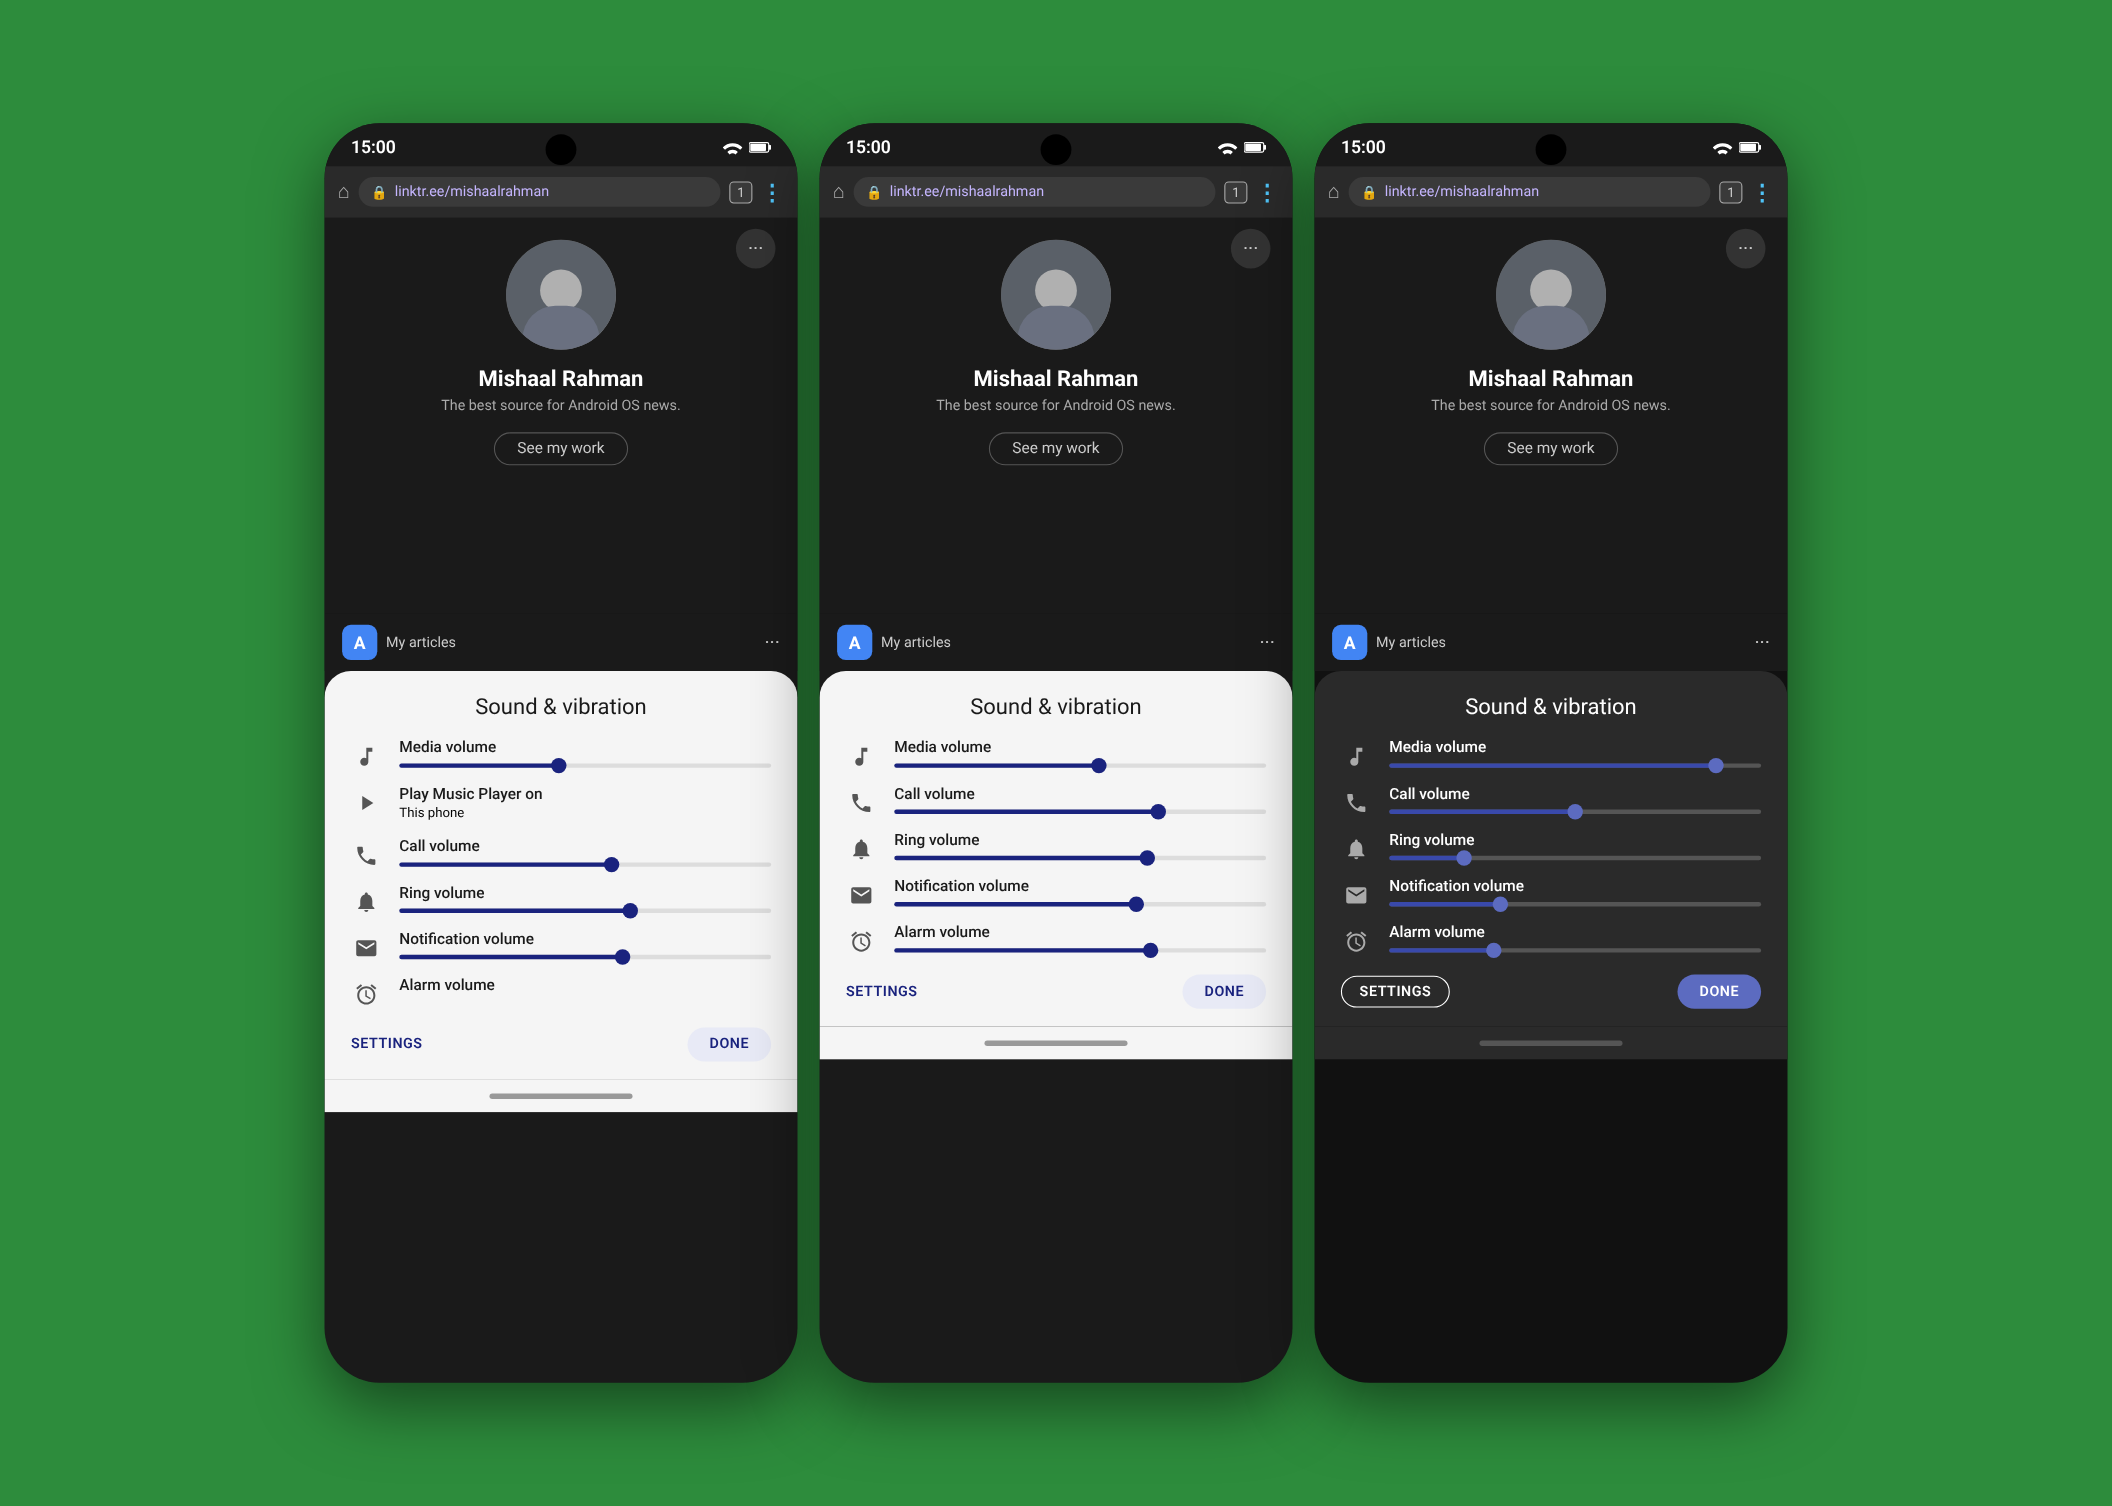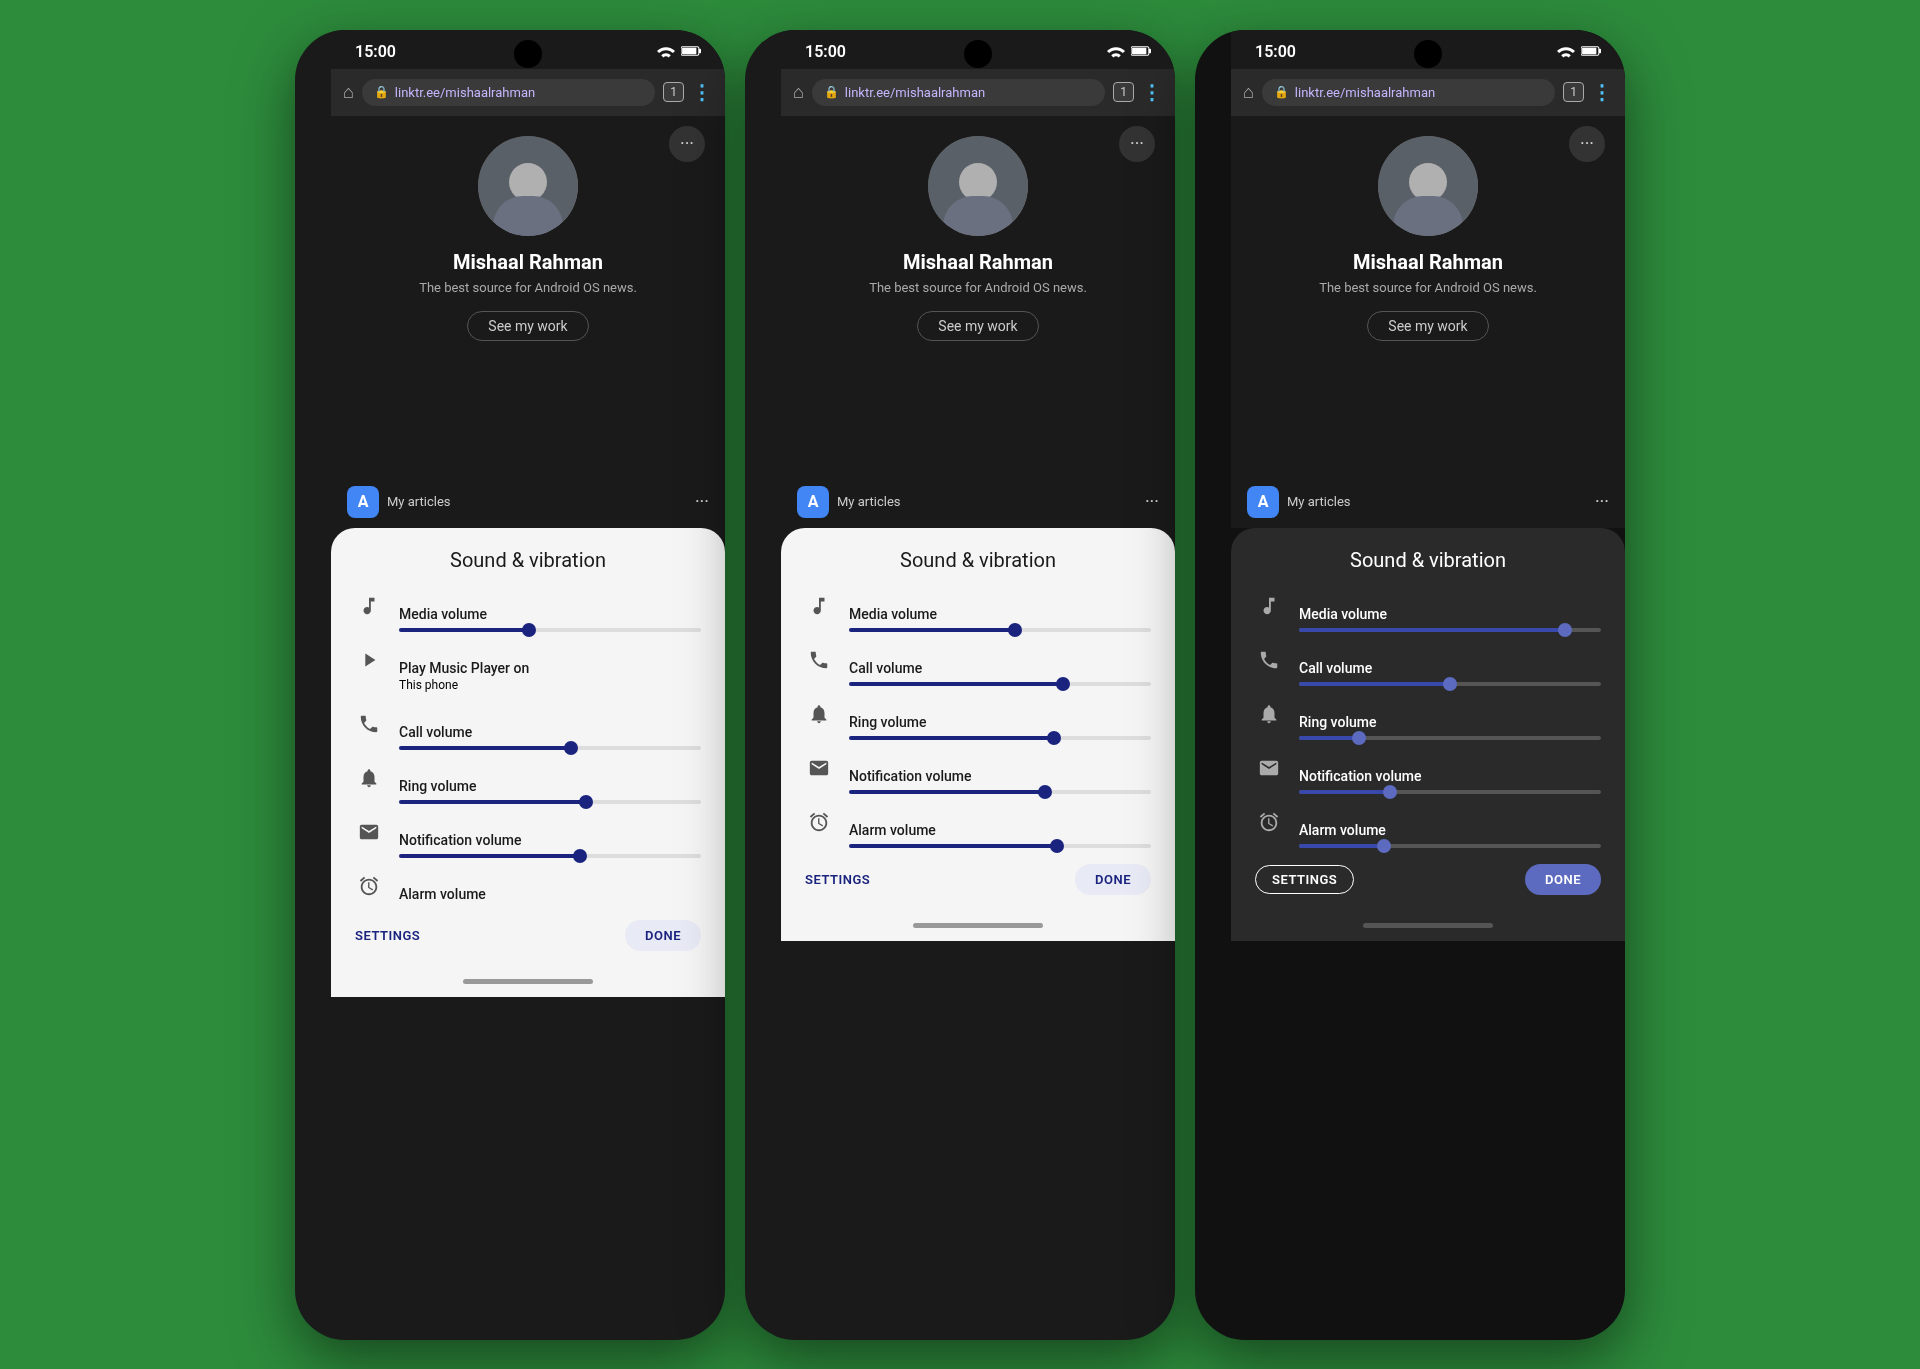--- a/index.html
+++ b/index.html
@@ -18,27 +18,26 @@
 
     .phone-wrapper {
       display: flex;
       gap: 20px;
       align-items: center;
       justify-content: center;
     }
 
     .phone {
       width: 430px;
-      height: 1310px;
+      height: 1145px;
       border-radius: 50px;
       overflow: hidden;
       position: relative;
       background: #1a1a1a;
       box-shadow: 0 20px 60px rgba(0,0,0,0.5);
-      padding-left: 36px;
     }
 
     
     .status-bar {
       display: flex;
       justify-content: space-between;
       align-items: center;
       padding: 12px 24px 8px;
       background: #1a1a1a;
       position: relative;
@@ -251,21 +250,20 @@
       margin-top: 2px;
     }
 
     .volume-icon svg {
       width: 22px;
       height: 22px;
     }
 
     .volume-content {
       flex: 1;
-      margin-top: 16px;
     }
 
     .volume-label-light {
       color: #1a1a1a;
       font-size: 14px;
       font-weight: 500;
       margin-bottom: 2px;
     }
 
     .volume-label-dark {

